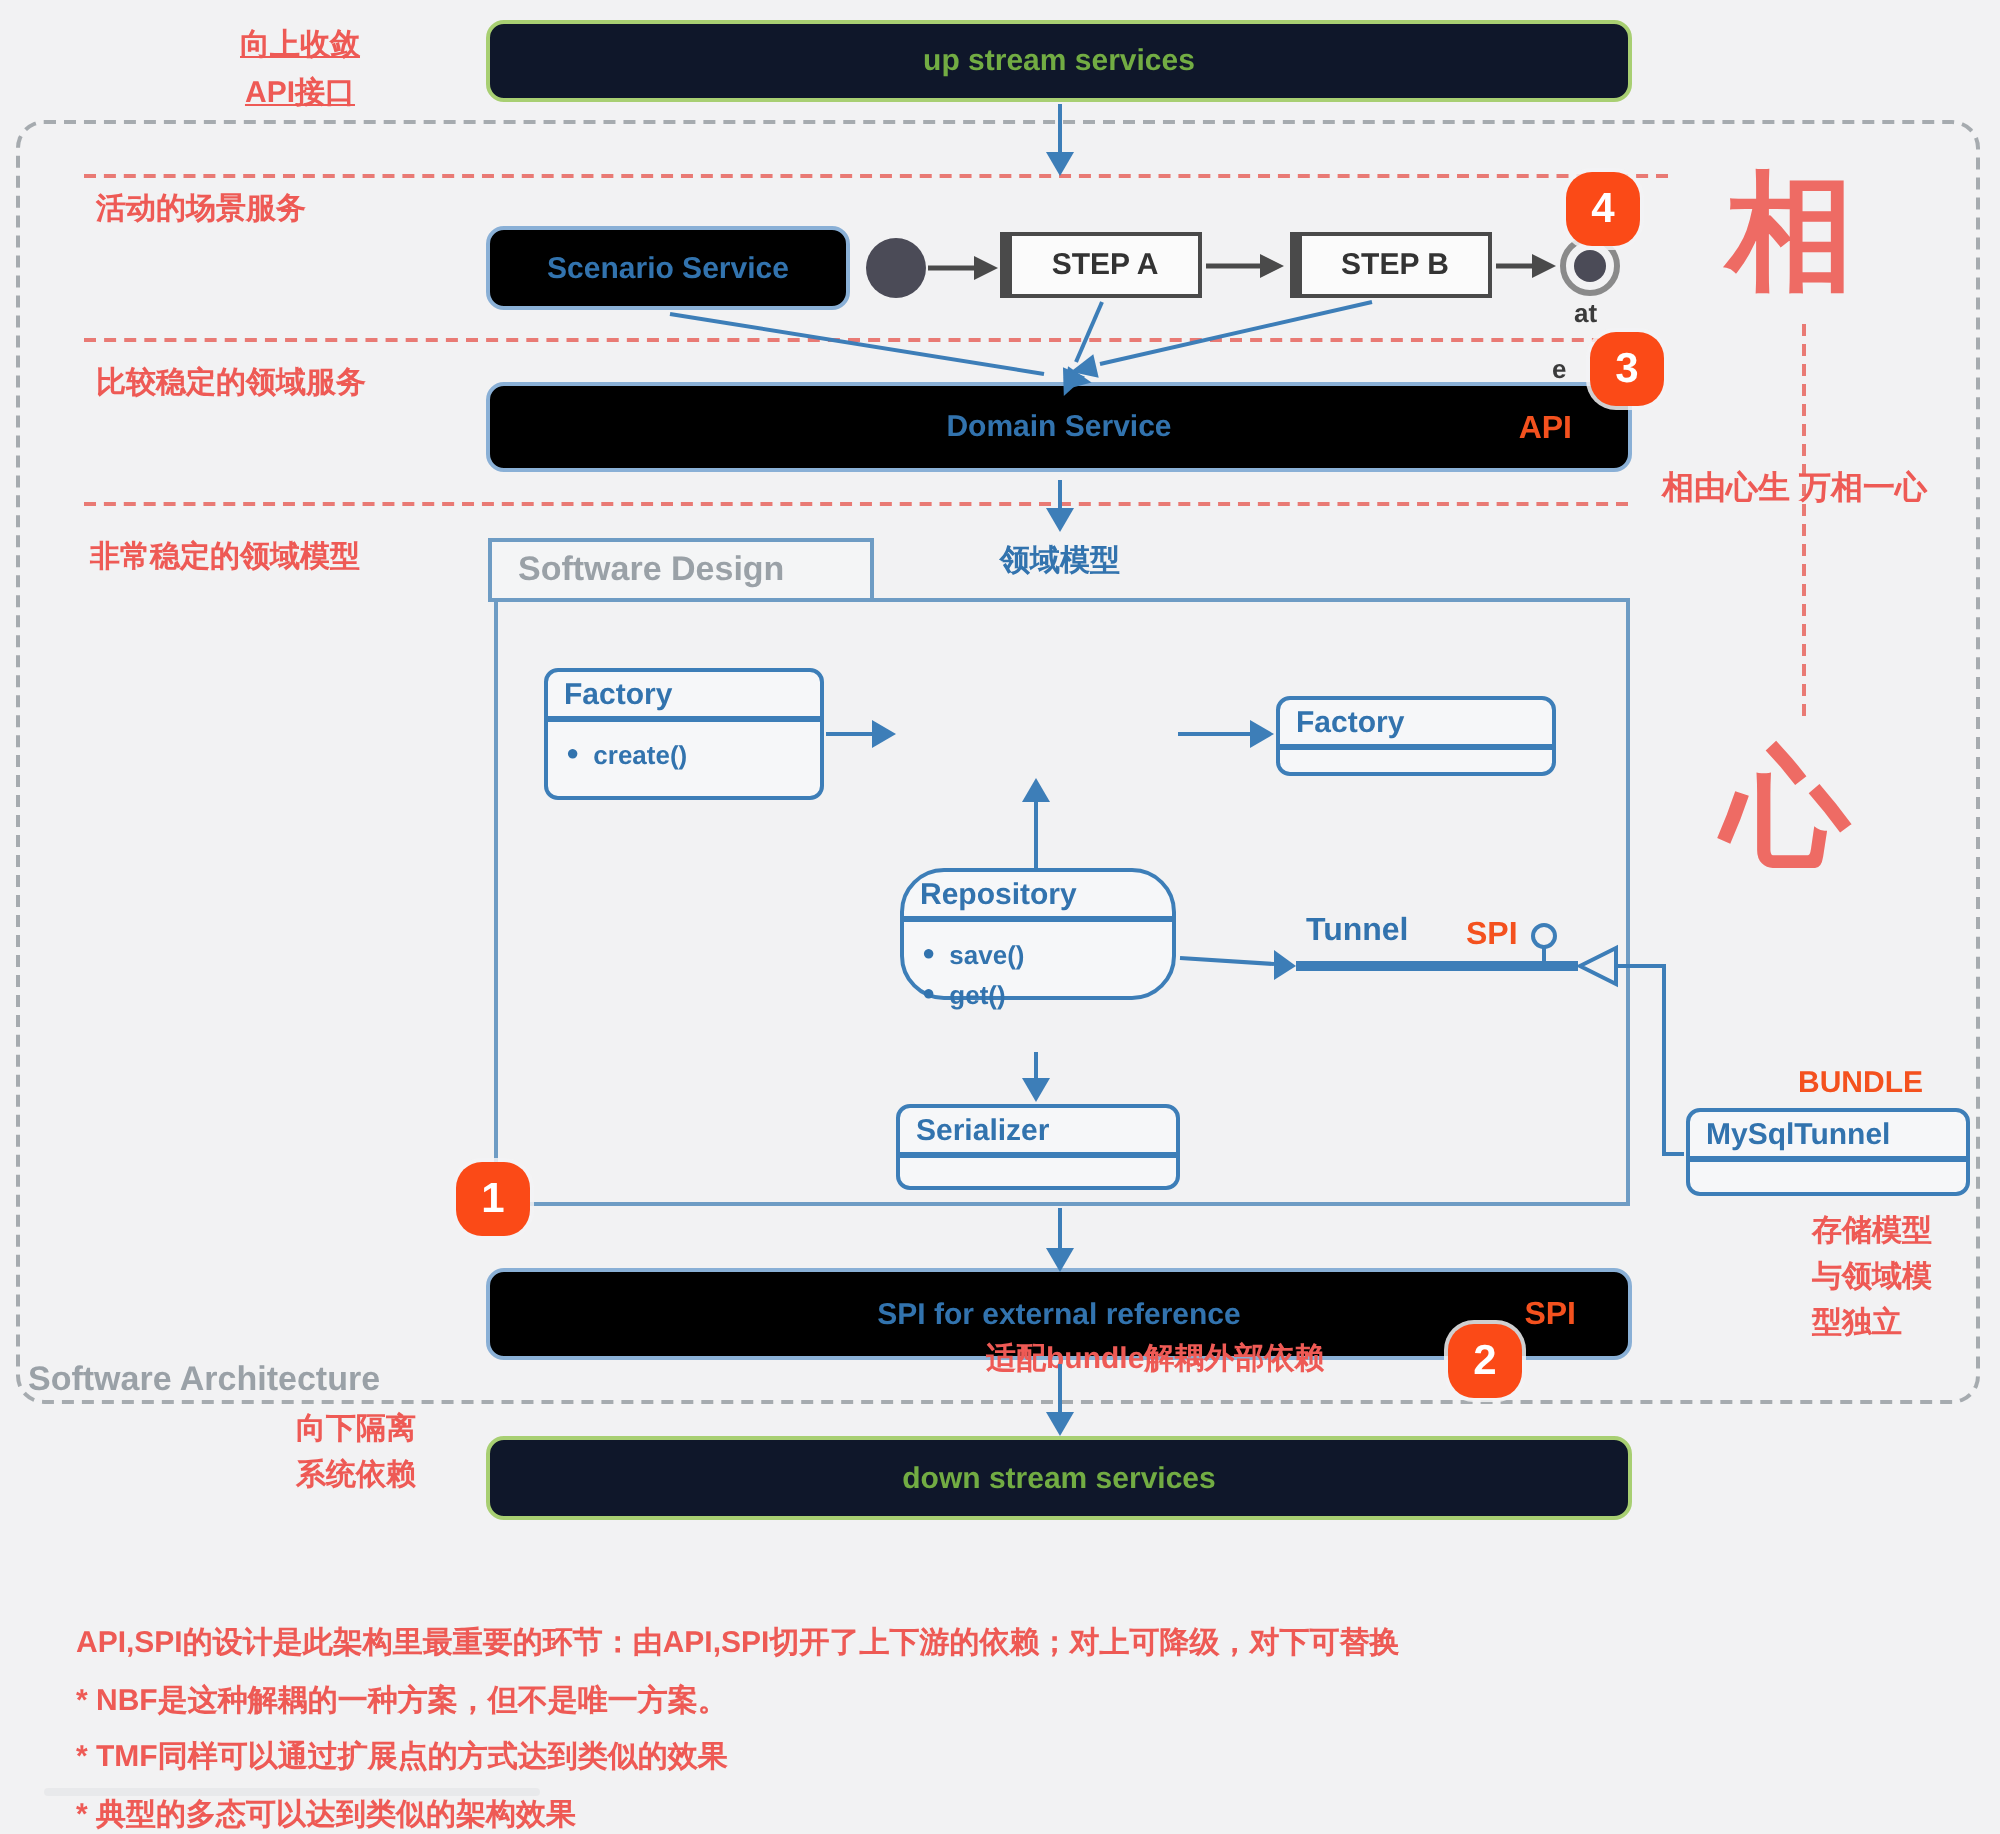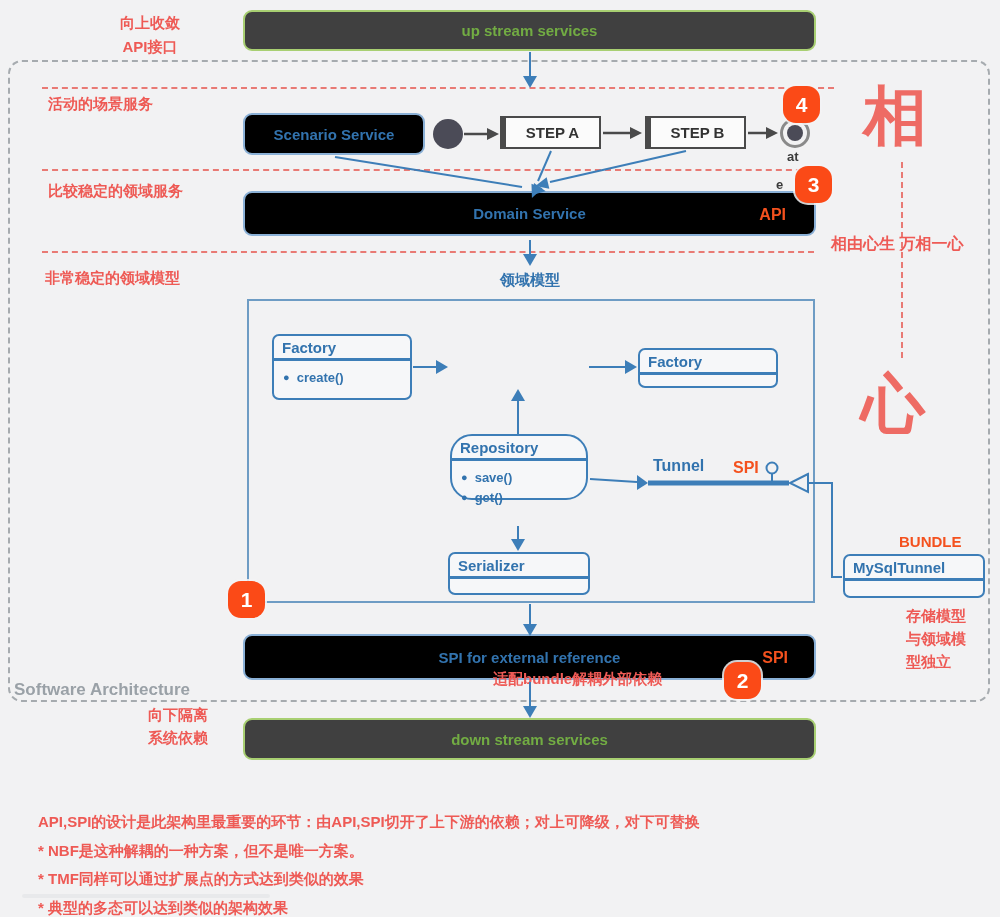--- a/index.html
+++ b/index.html
@@ -9,21 +9,21 @@
     font-family:"Liberation Sans","DejaVu Sans",sans-serif;
     font-weight:bold;
   }
   .abs{position:absolute;box-sizing:border-box;}
   
   .frame{border:2px dashed #a6abaf;border-radius:14px;background:transparent;}
   .red-dash-h{height:0;border-top:2px dashed #e97a74;}
   .red-dash-v{width:0;border-left:2px dashed #e97a74;}
   
   .green-box{
-    border:2px solid #a8cf72;border-radius:9px;background:#404040;
+    border:2px solid #a8cf72;border-radius:9px;background:#0f172a;
     display:flex;align-items:center;justify-content:center;
     color:#72ac43;font-size:15px;
   }
   
   .svc-box{
     border:2px solid #8ab0d6;border-radius:9px;background:#000000;
     display:flex;align-items:center;justify-content:center;
     color:#3273ae;font-size:15px;
   }
   
@@ -61,21 +61,21 @@
 
 <div id="canvas">
 
   <div class="abs frame" style="left:8px;top:60px;width:982px;height:642px;"></div>
 
   <div class="abs red-dash-h" style="left:42px;top:87px;width:792px;"></div>
   <div class="abs red-dash-h" style="left:42px;top:169px;width:770px;"></div>
   <div class="abs red-dash-h" style="left:42px;top:251px;width:772px;"></div>
   <div class="abs red-dash-v" style="left:901px;top:162px;height:196px;"></div>
 
-  <div class="abs rl" style="left:90px;top:11px;width:120px;text-align:center;line-height:24px;">
+  <div class="abs rl" style="left:90px;top:11px;width:120px;text-align:center;line-height:24px;text-decoration:underline;">
     <div>向上收敛</div>
     <div>API接口</div>
   </div>
 
   <div class="abs green-box" style="left:243px;top:10px;width:573px;height:41px;">
     <span>up stream services</span>
   </div>
 
   <div class="abs rl" style="left:48px;top:95px;">活动的场景服务</div>
   <div class="abs rl" style="left:48px;top:182px;">比较稳定的领域服务</div>
@@ -103,20 +103,24 @@
     <span class="abs orange" style="right:28px;top:13px;font-size:16px;">API</span>
   </div>
 
   <div class="abs big-char" style="left:863px;top:84px;">相</div>
   <div class="abs rl" style="left:831px;top:234px;font-size:16px;">相由心生 万相一心</div>
   <div class="abs big-char" style="left:861px;top:372px;">心</div>
 
   <div class="abs blue-t" style="left:460px;top:271px;width:140px;text-align:center;font-size:15px;">领域模型</div>
 
   <div class="abs" style="left:247px;top:299px;width:568px;height:304px;border:2px solid #6e9cc4;background:transparent;"></div>
+  <div class="abs" style="left:244px;top:269px;width:193px;height:32px;border:2px solid #6e9cc4;background:#f4f5f6;
+              display:flex;align-items:center;padding-left:13px;">
+    <span class="gray-t" style="font-size:17px;">Software Design</span>
+  </div>
 
   <div class="abs cls" style="left:272px;top:334px;width:140px;height:66px;">
     <div class="hd">Factory</div>
     <div class="dv"></div>
     <div class="bd">
       <div class="method">
         <span class="bullet">●</span>
         <span>create()</span>
       </div>
     </div>

